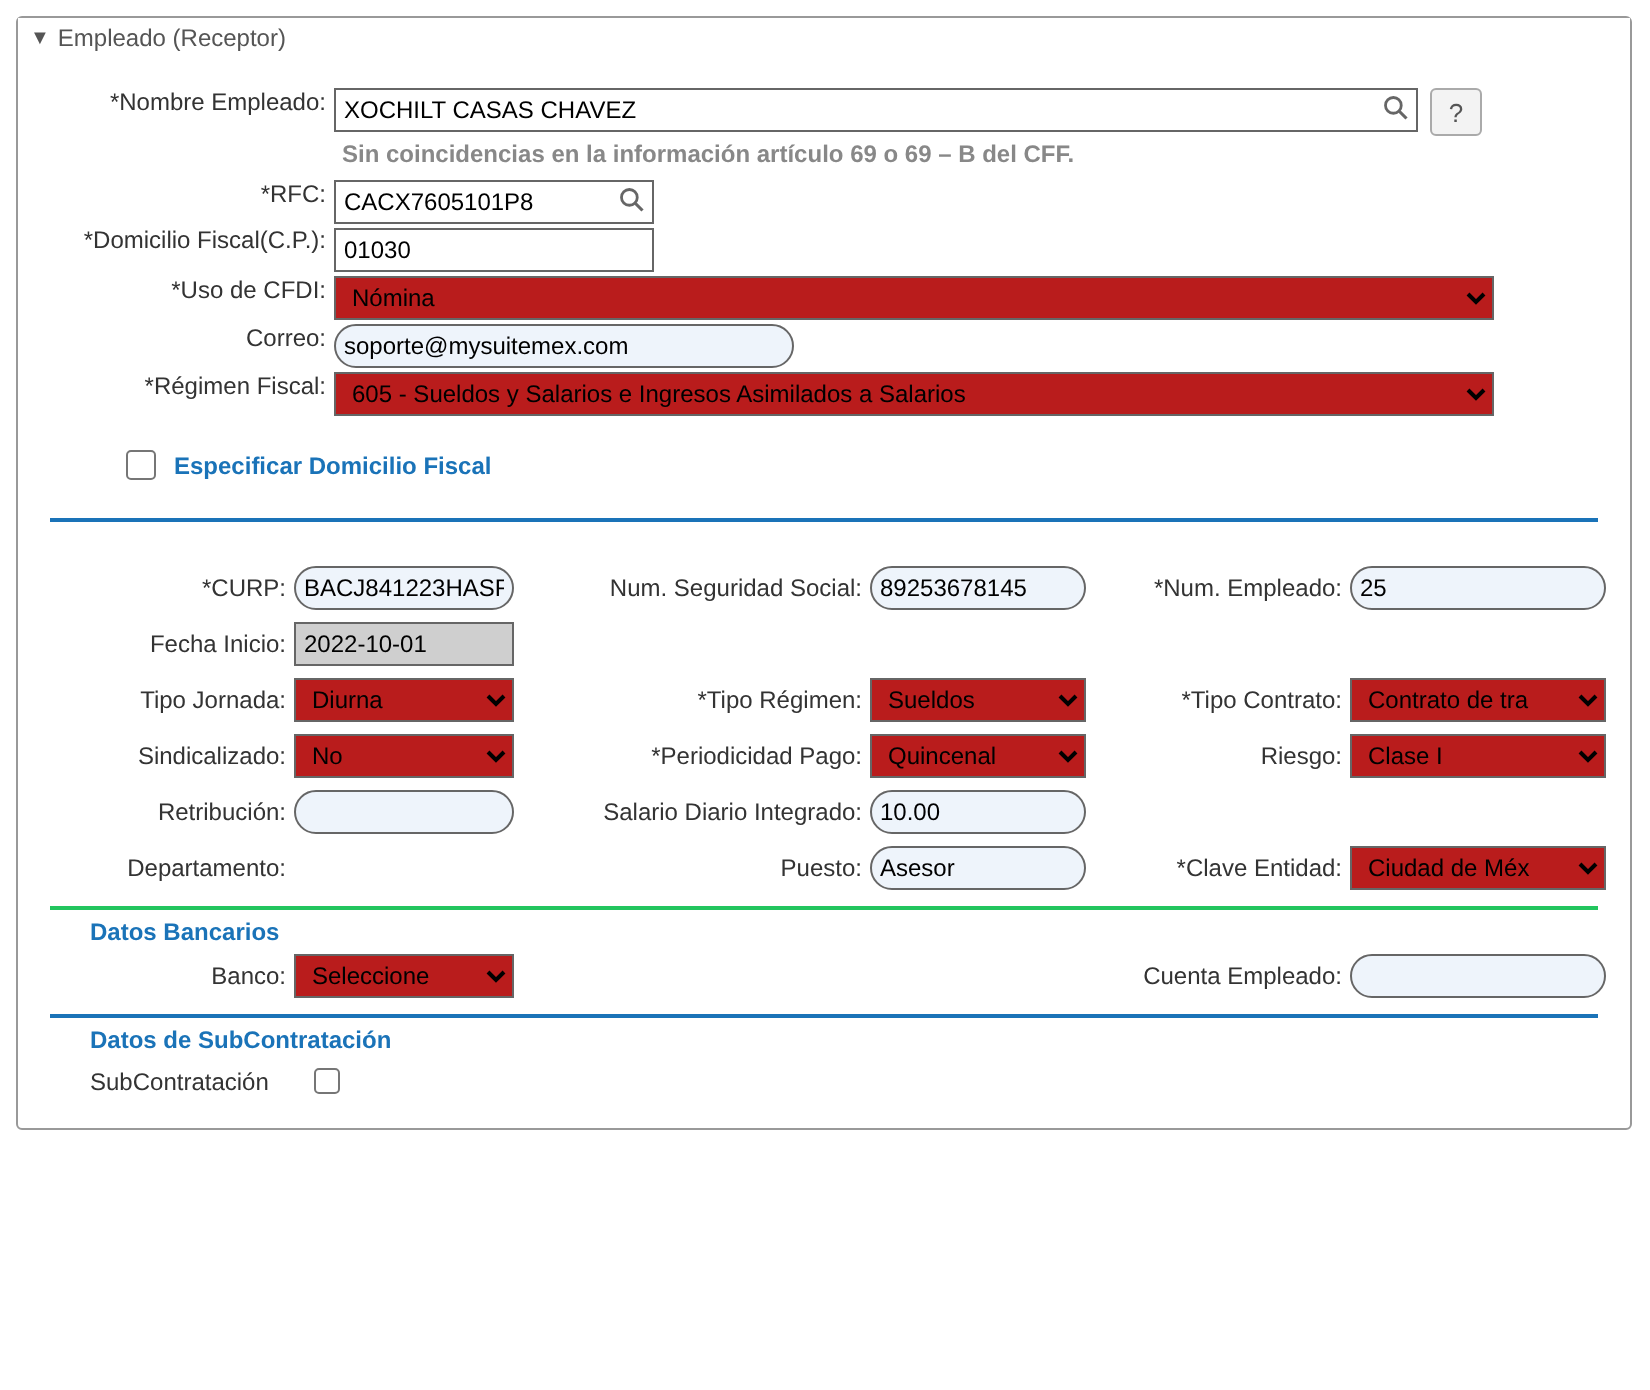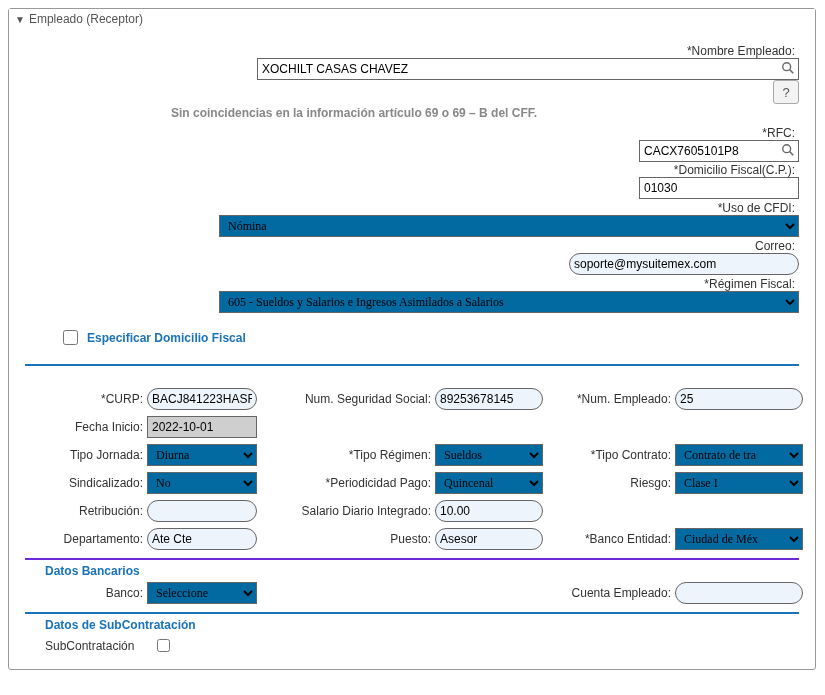--- a/index.html
+++ b/index.html
@@ -33,23 +33,22 @@
     font-size: 10px;
     color: #555;
   }
   .section-block {
     border-bottom: 2px solid #1a73b8;
     padding-bottom: 10px;
     margin-bottom: 10px;
   }
   .row {
     display: flex;
-    align-items: flex-end;
+    align-items: flex-start;
     margin: 2px 0 2px 0;
-    flex-direction: column;
   }
   .row .label {
     text-align: right;
     padding-right: 4px;
     color: #333;
     flex-shrink: 0;
   }
   .wlabel-lg { width: 142px; }
   .helper-note {
     color: #888;
@@ -58,22 +57,21 @@
   }
   input[type=text], select {
     border: 1px solid #666;
     padding: 2px 4px;
     font-size: 12px;
     height: 22px;
     font-family: inherit;
     background: #fff;
   }
   select {
-    background: #0369a1;
-    font-family: Liberation Serif, serif;
+    background: #b91c1c;
   }
   .search-input-wrap {
     position: relative;
     display: inline-flex;
     align-items: center;
   }
   .search-input-wrap input {
     padding-right: 22px;
   }
   .search-icon {
@@ -119,21 +117,21 @@
     color: #555;
     font-size: 12px;
     cursor: pointer;
   }
   .grid3 {
     display: grid;
     grid-template-columns: 250px 280px 260px;
     column-gap: 0px;
     row-gap: 6px;
     margin-top: 22px;
-    border-bottom: 2px solid #6d28d9;
+    border-bottom: 2px solid #22c55e;
     padding-bottom: 8px;
   }
   .cell {
     display: flex;
     align-items: center;
   }
   .cell .clabel {
     text-align: right;
     padding-right: 4px;
     flex-shrink: 0;
@@ -285,28 +283,27 @@
         <input type="text" class="f-c1 lightblue" value="" style="">
       </div>
       <div class="cell">
         <span class="clabel w-c2">Salario Diario Integrado:</span>
         <input type="text" class="f-c2 lightblue" value="10.00" style="">
       </div>
       <div class="cell"></div>
 
       <div class="cell">
         <span class="clabel w-c1">Departamento:</span>
-        <input type="text" class="f-c1 lightblue" value="Ate Cte" style="">
       </div>
       <div class="cell">
         <span class="clabel w-c2">Puesto:</span>
         <input type="text" class="f-c2 lightblue" value="Asesor" style="">
       </div>
       <div class="cell">
-        <span class="clabel w-c3">*Banco Entidad:</span>
+        <span class="clabel w-c3">*Clave Entidad:</span>
         <select class="f-c3"><option>Ciudad de Méx</option></select>
       </div>
     </div>
 
     <div class="sub-hdr">Datos Bancarios</div>
     <div class="bank-row">
       <div class="cell">
         <span class="clabel w-c1">Banco:</span>
         <select class="f-c1"><option>Seleccione</option></select>
       </div>

